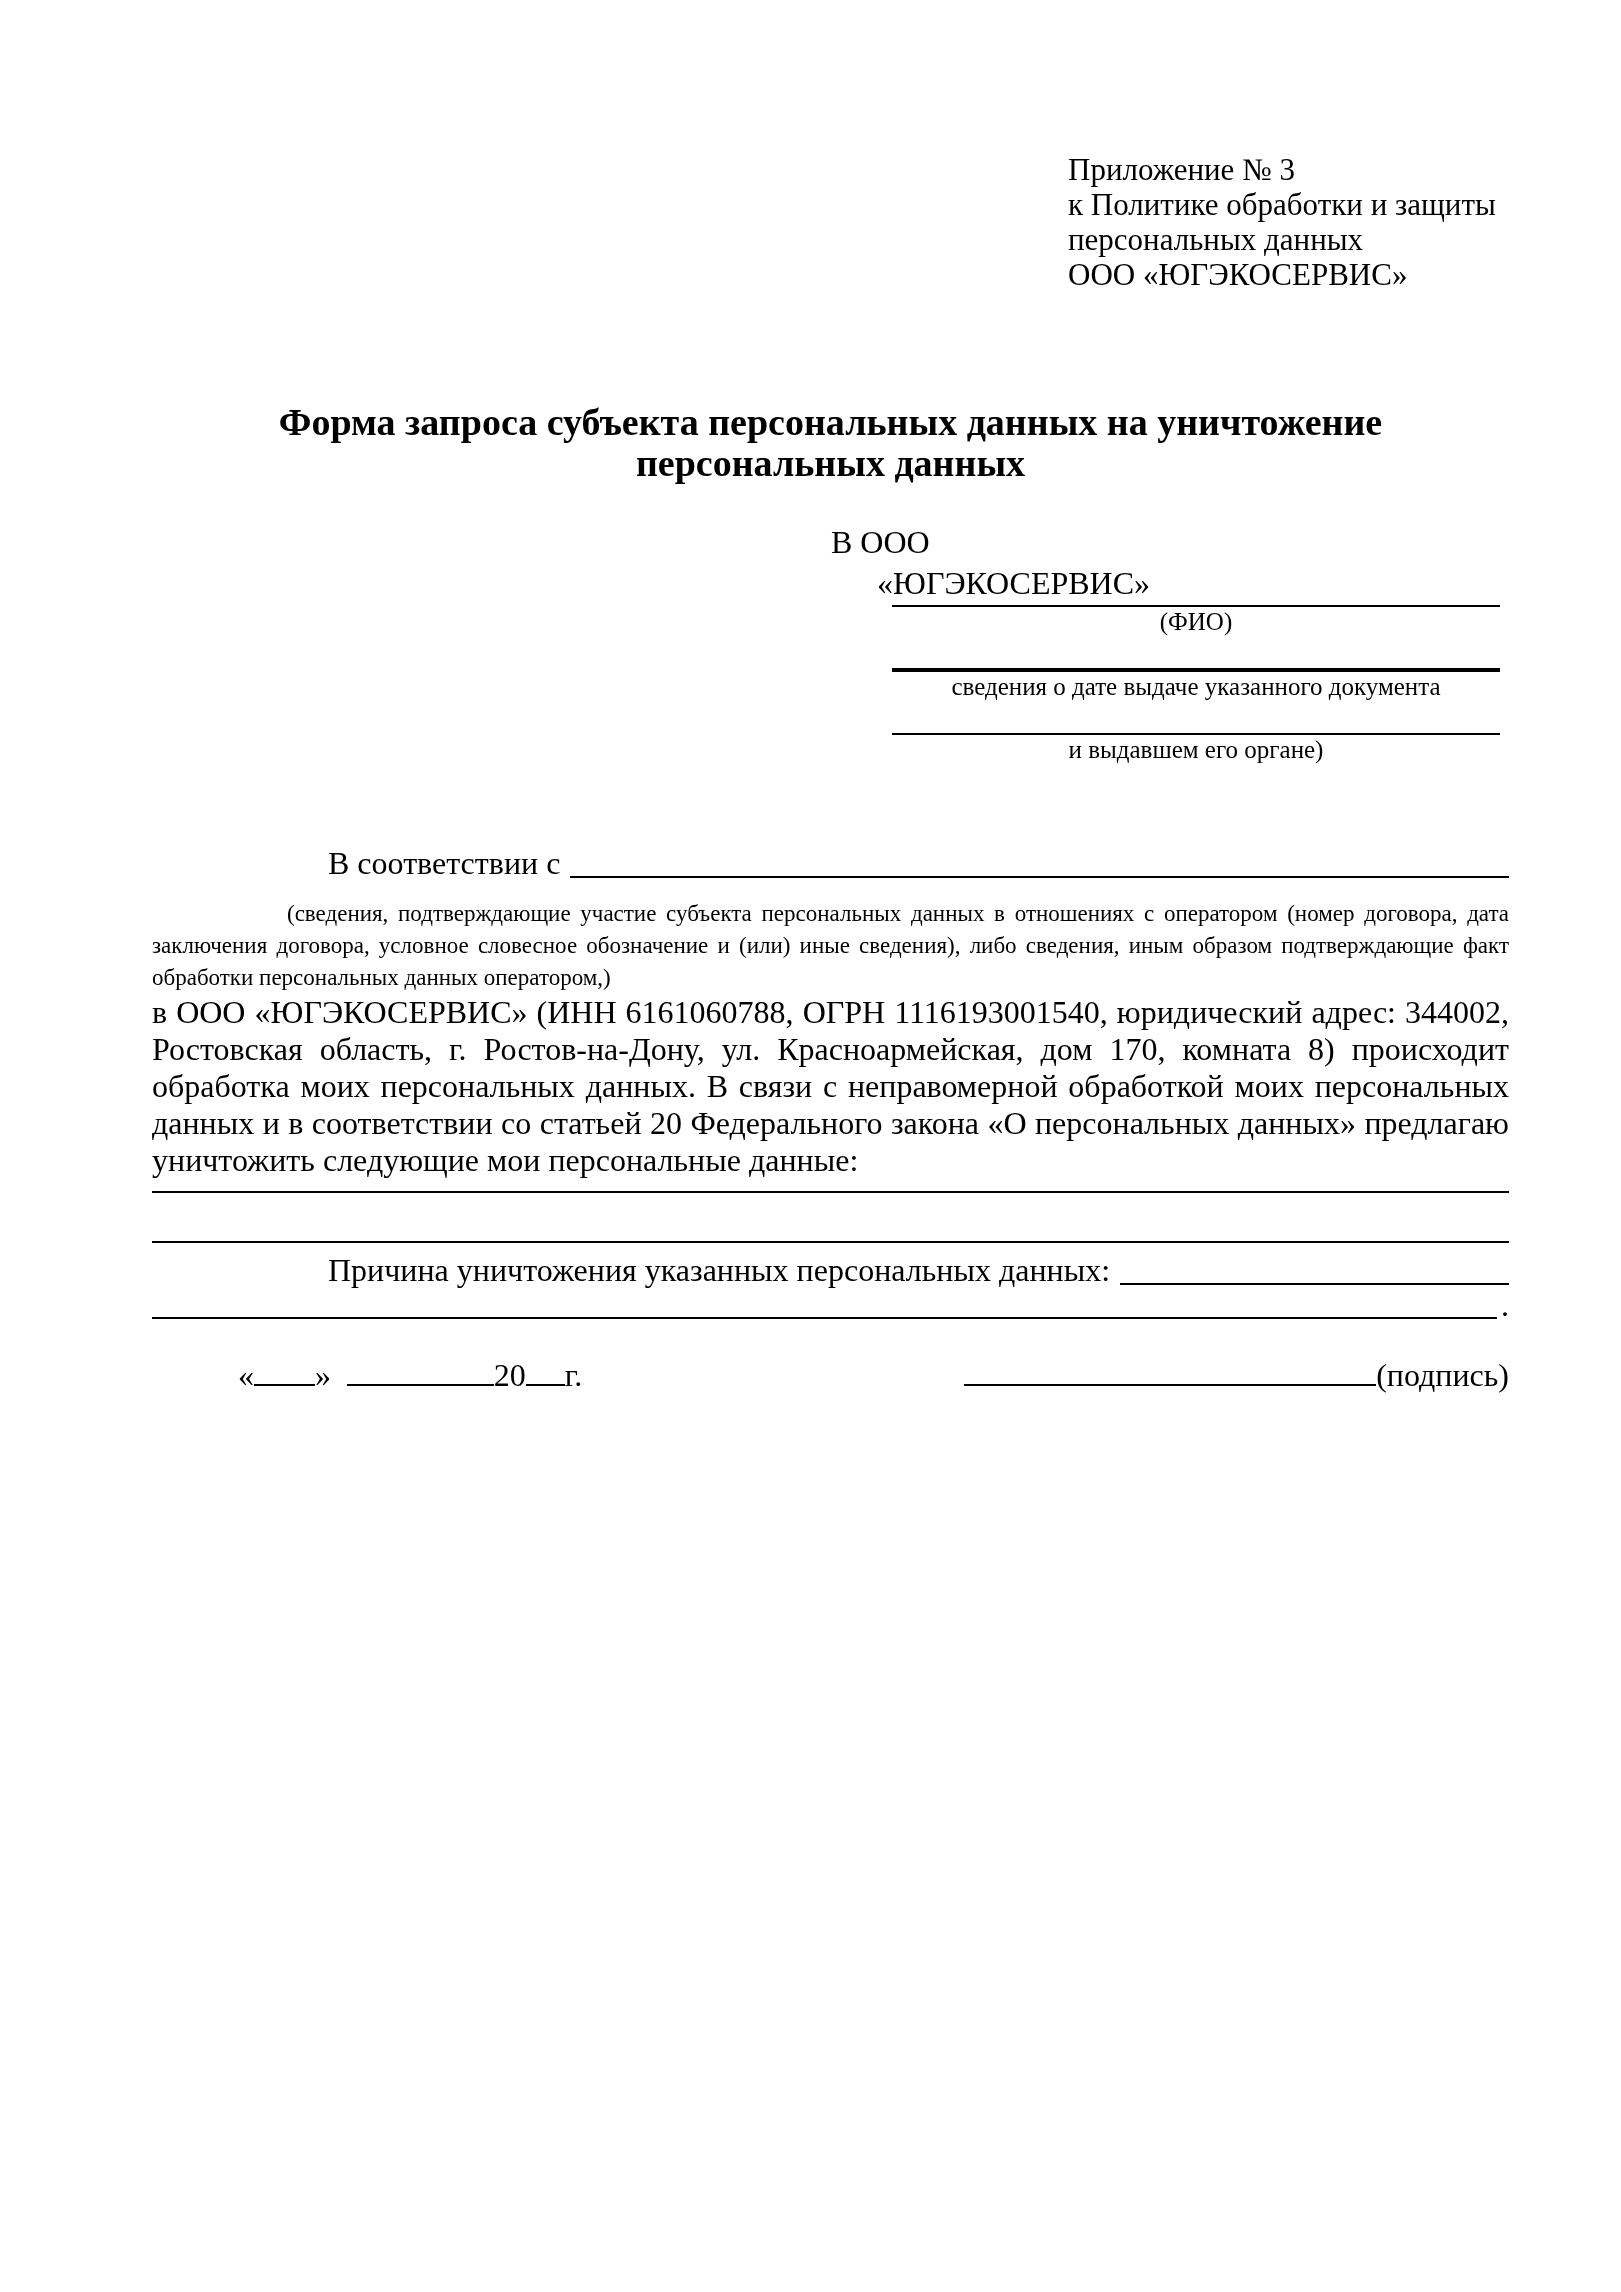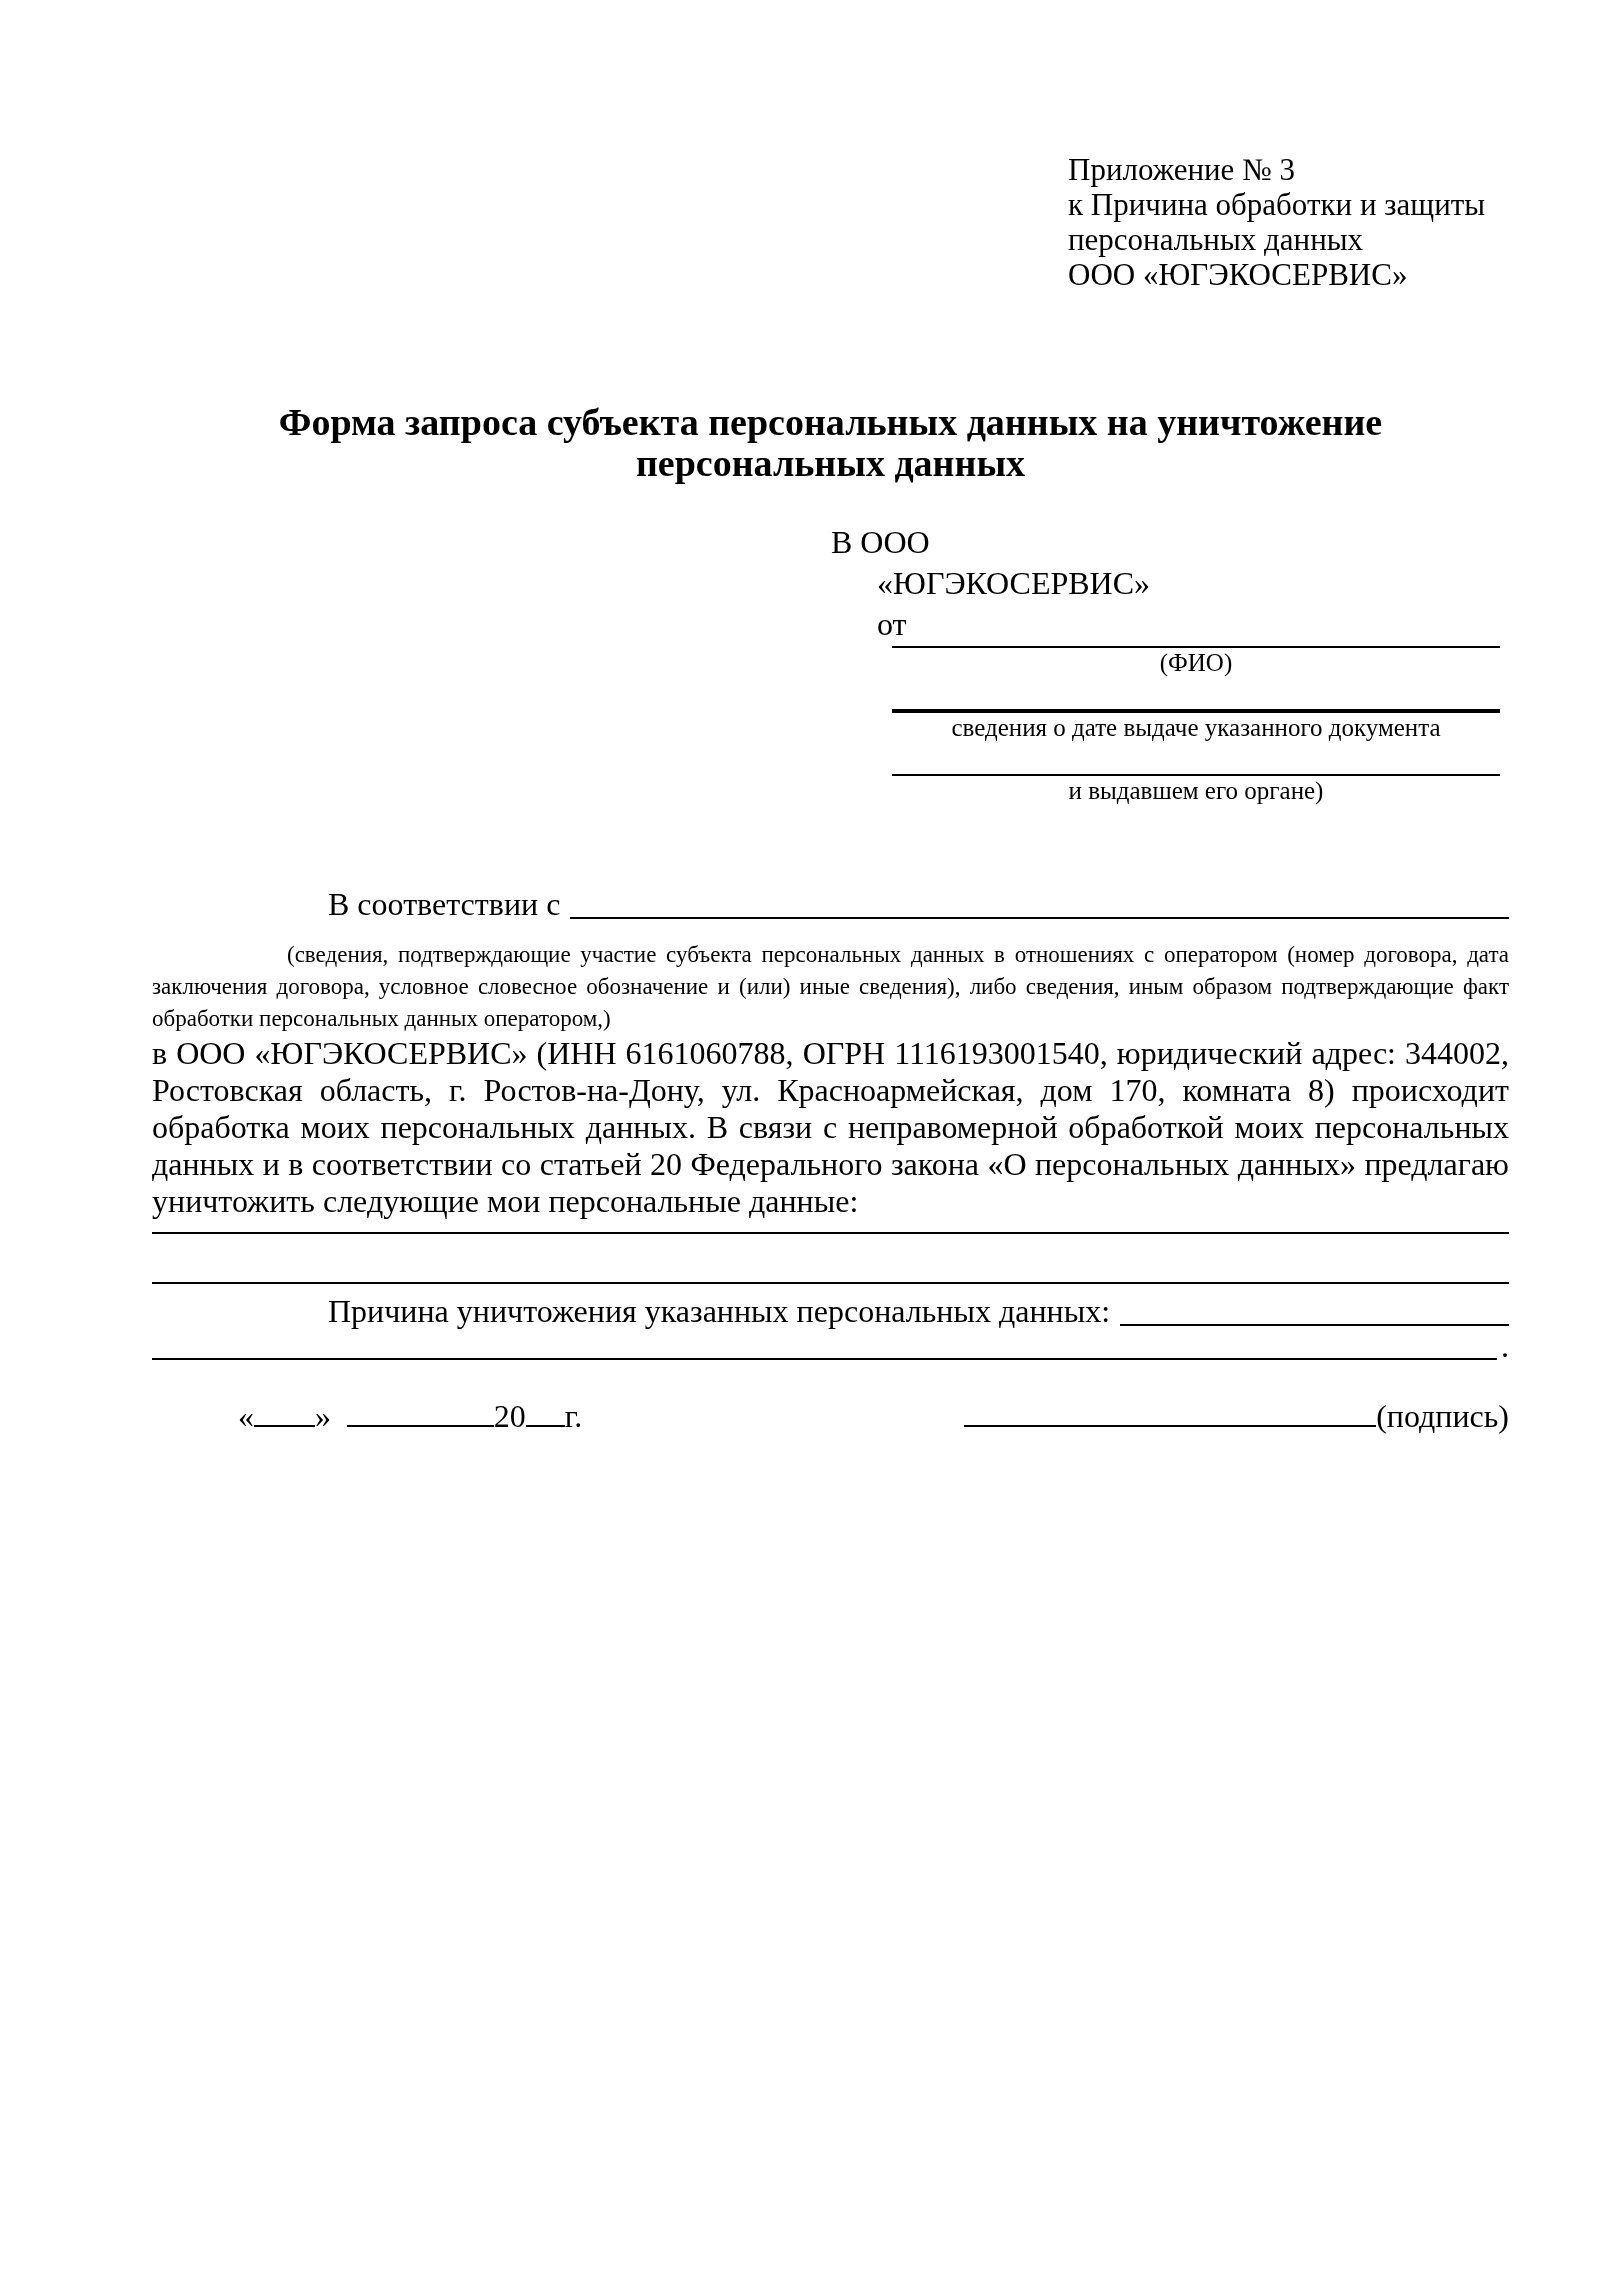--- a/index.html
+++ b/index.html
@@ -132,34 +132,33 @@
   .signature-blank { width: 412px; }
 </style>
 </head>
 <body>
 
 <div class="page">
   <div class="content">
 
     <div class="appendix">
       <div>Приложение № 3</div>
-      <div>к Причина обработки и защиты</div>
+      <div>к Политике обработки и защиты</div>
       <div>персональных данных</div>
       <div>ООО «ЮГЭКОСЕРВИС»</div>
     </div>
 
     <div class="doc-title">
       <div>Форма запроса субъекта персональных данных на уничтожение</div>
       <div>персональных данных</div>
     </div>
 
     <div class="addressee">
       <div class="addr-1">В ООО</div>
       <div class="addr-2">«ЮГЭКОСЕРВИС»</div>
-      <div class="addr-3">от</div>
     </div>
 
     <div class="fio-block">
       <div class="field-rule"></div>
       <div class="field-caption">(ФИО)</div>
 
       <div class="field-rule"></div>
 
       <div class="field-rule"></div>
       <div class="field-caption">сведения о дате выдаче указанного документа</div>

